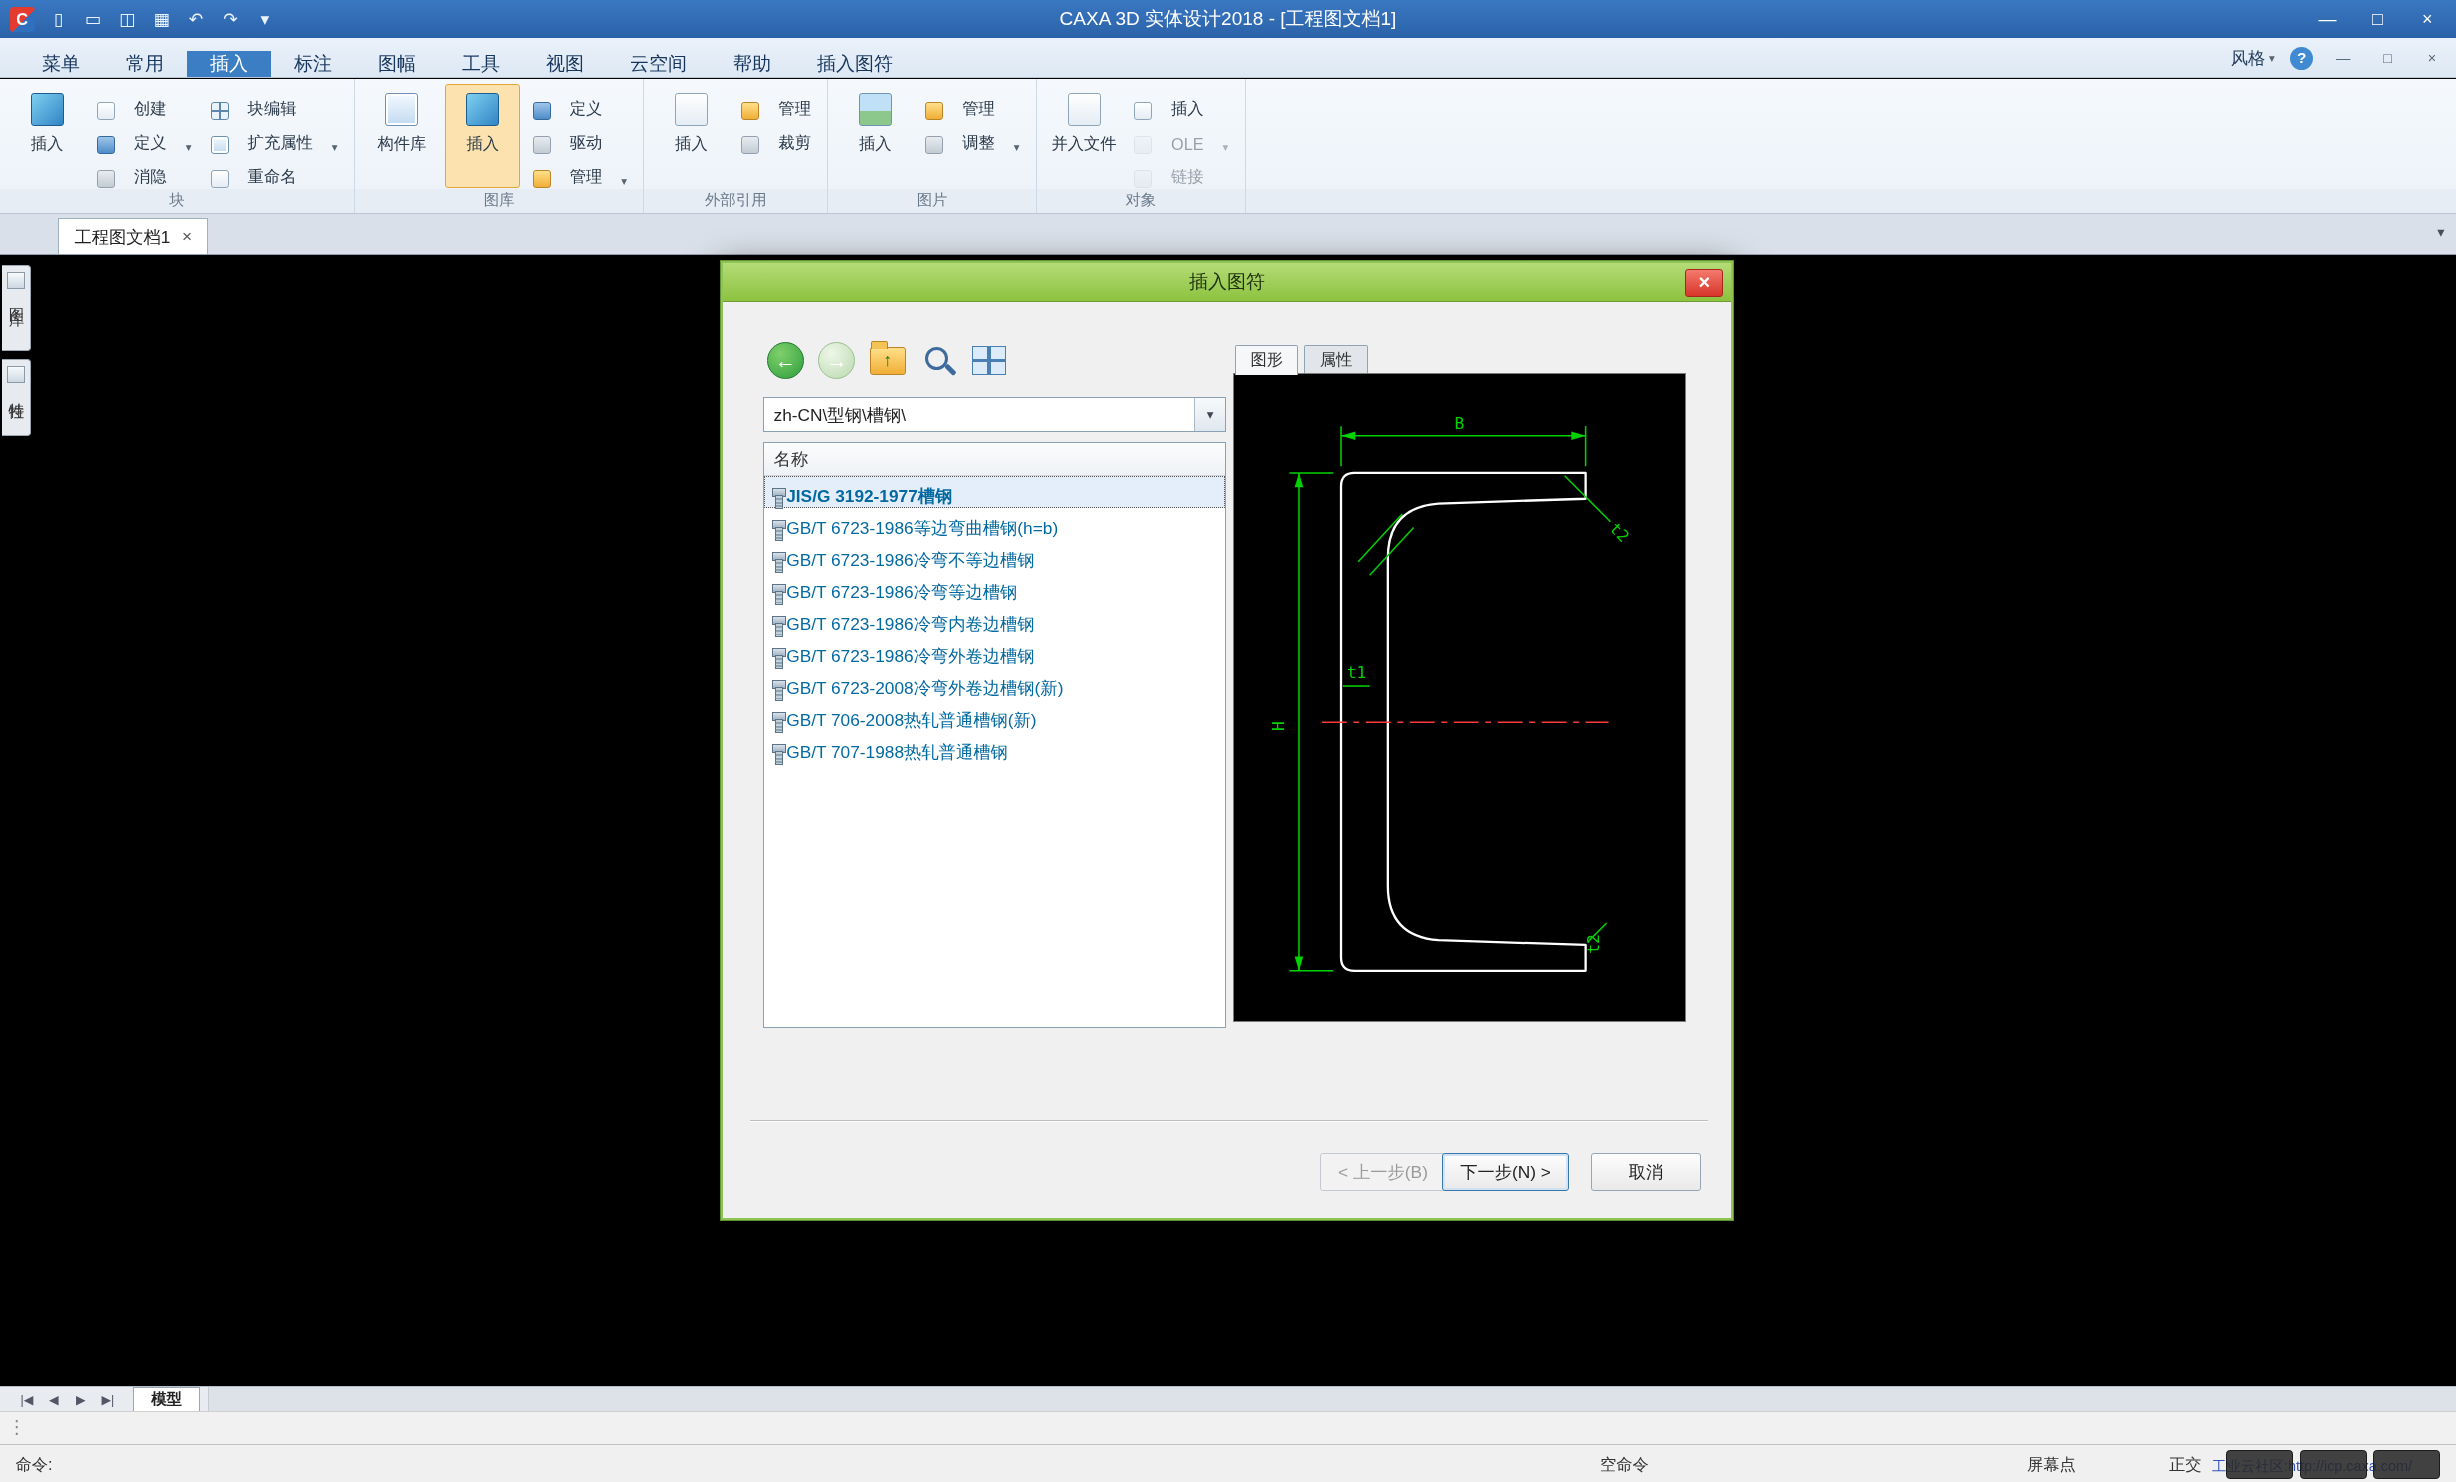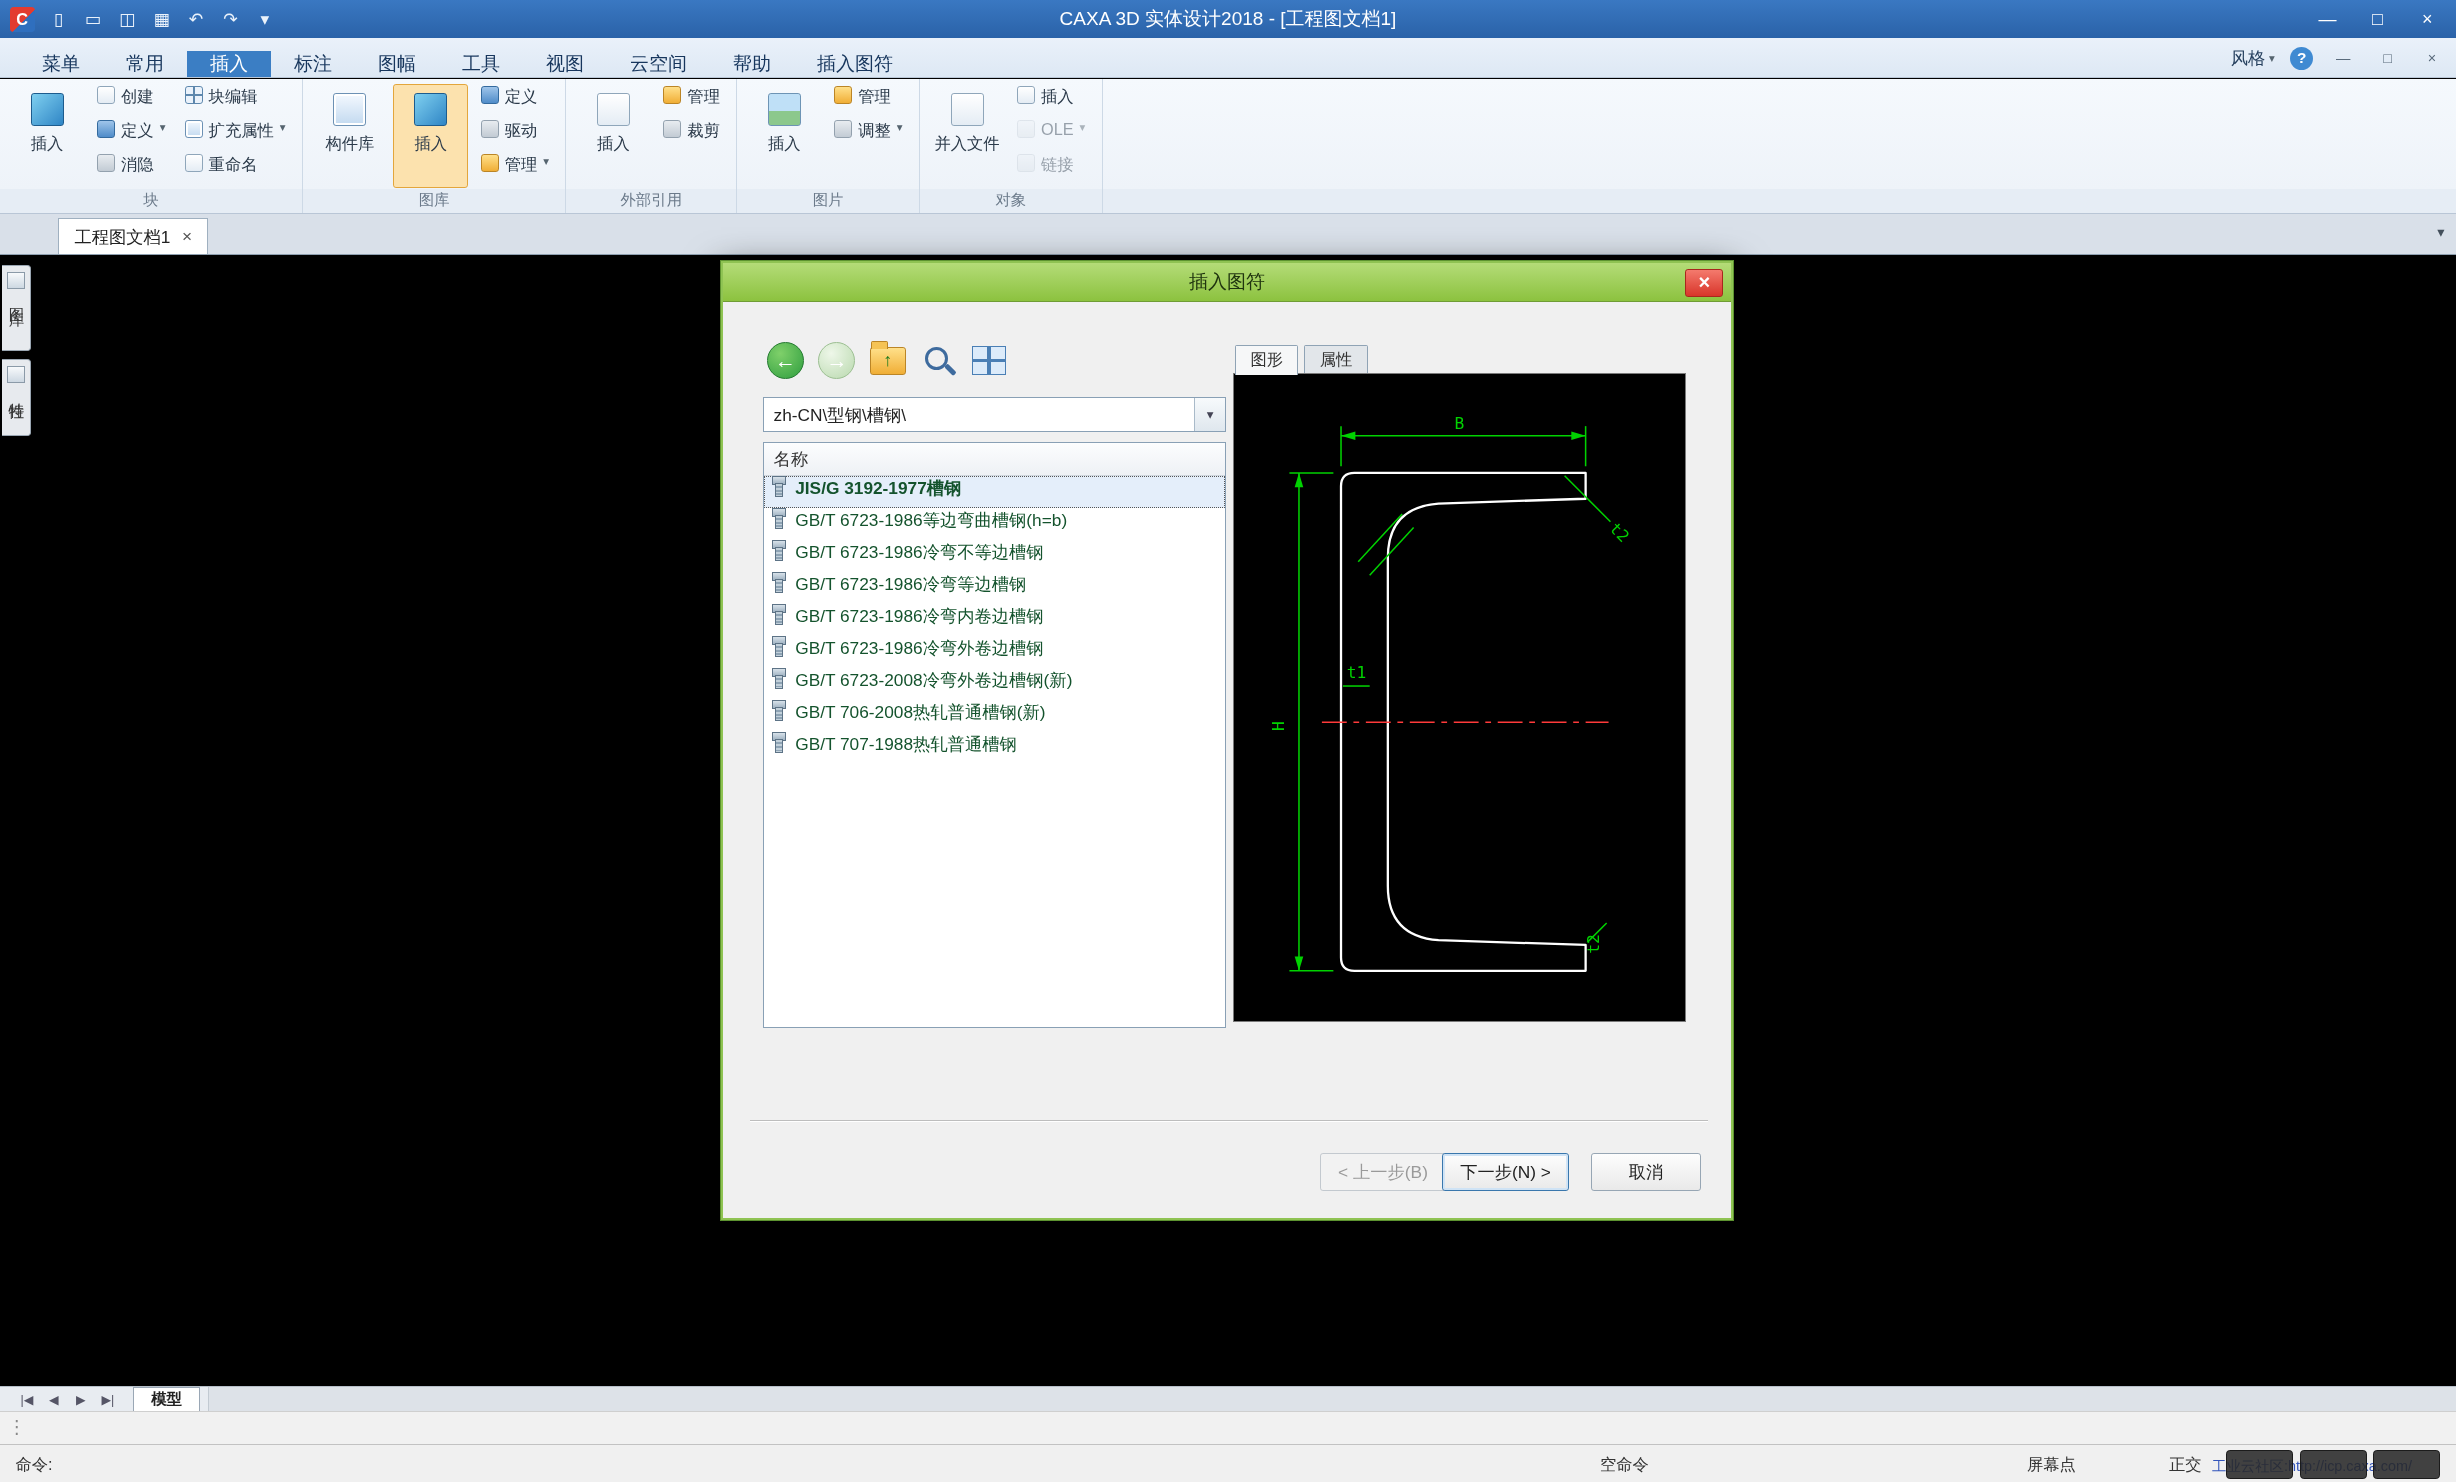--- a/index.html
+++ b/index.html
@@ -26,21 +26,21 @@
   .mwb{width:29px;height:23px;display:flex;align-items:center;justify-content:center;color:#5a6b7c;font-size:14.4px;border:1px solid transparent}
 
   
   .ribbon{position:absolute;left:0;top:79px;width:100%;height:135px;background:linear-gradient(to bottom,#f5f9fd 0,#eef3f9 110px,#e6edf5 110px,#e6edf5 100%);border-bottom:1px solid #b9c6d6;display:flex}
   .rgroup{display:flex;flex-direction:column;border-right:1px solid #cdd9e6}
   .rg-body{height:110px;display:flex;gap:5.8px;padding:4.8px 9.6px 0}
   .rg-cap{height:25px;line-height:23px;text-align:center;font-size:15.4px;color:#6b7a8a}
   .rbtn-lg{width:75px;display:flex;flex-direction:column;align-items:center;padding-top:8.6px;gap:6.7px;font-size:16.3px;color:#2b3a4a;border-radius:2.9px;border:1px solid transparent}
   .rbtn-lg.hl{background:#fce2ae;border:1px solid #e3a63c}
   .rcol{display:flex;flex-direction:column;padding-top:1.9px}
-  .rbtn-sm{display:flex;align-items:flex-start;gap:6px;height:34px;padding:0 6.7px;font-size:16.3px;color:#2b3a4a;white-space:nowrap}
+  .rbtn-sm{display:flex;align-items:flex-end;gap:19px;height:34px;padding:0 6.7px;font-size:16.3px;color:#2b3a4a;white-space:nowrap}
   .rbtn-sm.dim,.rbtn-sm.dim .ric{opacity:.45}
   .dd{font-size:11.5px;color:#55646f}
   .ric{display:inline-block;border-radius:2.9px;flex:none}
   .lgic{width:33px;height:33px}
   .smic{width:18px;height:18px}
   .v-block{background:linear-gradient(135deg,#7fd0f0 0%,#2f85c5 100%);border:1px solid #1d5c8e}
   .v-lib{background:linear-gradient(#f4f9ff,#c2d9ef);border:1px solid #6c91b4;box-shadow:inset 0 0 0 1.9px #fff}
   .v-page{background:linear-gradient(#ffffff,#e4ecf4);border:1px solid #8fa6ba}
   .v-blue{background:linear-gradient(#9fc5ea,#4f8cc9);border:1px solid #336a9e}
   .v-gray{background:linear-gradient(#e8ecf0,#c2cbd4);border:1px solid #93a1ae}
@@ -75,21 +75,21 @@
   .folder .up{color:#1d7a1d;font-weight:bold;font-size:18px}
   .mag{position:relative;width:37px;height:37px}
   .mag::before{content:"";position:absolute;left:4.8px;top:4.8px;width:17.3px;height:17.3px;border:3.8px solid #3e6b9e;border-radius:50%}
   .mag::after{content:"";position:absolute;left:24px;top:25px;width:12.5px;height:4.8px;background:#3e6b9e;border-radius:1.9px;transform:rotate(45deg)}
   .views{width:34px;height:29px;border:1px solid #4a7fb5;background-color:#dcebfa;background-image:linear-gradient(to right,transparent 44%,#4a7fb5 44%,#4a7fb5 56%,transparent 56%),linear-gradient(to bottom,transparent 44%,#4a7fb5 44%,#4a7fb5 56%,transparent 56%)}
   .combo{position:absolute;top:134px;left:40px;width:463px;height:35px;display:flex;border:1px solid #89a0b5;background:#fff}
   .combo input{flex:1;border:none;outline:none;padding:0 9.6px;font-size:17.3px;color:#222;background:#fff;font-family:inherit}
   .combo-btn{width:31px;background:linear-gradient(#f7fafc,#dfe7ee);border-left:1px solid #a9bac9;display:flex;align-items:center;justify-content:center;color:#445;font-size:13.4px}
   .listbox{position:absolute;top:179px;left:40px;width:463px;height:586px;background:#fff;border:1px solid #89a0b5;overflow:hidden}
   .list-header{height:33px;line-height:32px;padding-left:9.6px;background:linear-gradient(#fcfdfe,#eef1f5);border-bottom:1px solid #cfd6dd;font-size:17.3px;color:#333}
-  .list-item{height:32px;display:flex;align-items:flex-start;gap:11px;padding-left:7.7px;font-size:17.3px;color:#14532d;white-space:nowrap}
+  .list-item{height:32px;display:flex;align-items:flex-end;gap:2px;padding-left:7.7px;font-size:17.3px;color:#0369a1;white-space:nowrap}
   .list-item.selected{background:#e4eefa;outline:1px dotted #555;outline-offset:-1px;font-weight:bold}
   .bolt-icon{position:relative;width:12.5px;height:20px;flex:none}
   .bolt-icon::before{content:"";position:absolute;top:0;left:0;width:12.5px;height:6.7px;background:linear-gradient(#d8e2ea,#9fb2c2);border:1px solid #5d7386}
   .bolt-icon::after{content:"";position:absolute;top:6.7px;left:2.9px;width:6.7px;height:12.5px;background:repeating-linear-gradient(to bottom,#c2d0da 0 1.9px,#8ea3b4 1.9px 3.8px);border:1px solid #5d7386}
   .ptabs{position:absolute;top:82px;left:512px;display:flex}
   .ptab{height:29px;line-height:27px;padding:0 14.4px;font-size:16.3px;border:1px solid #8fa3b5;border-bottom:none;background:#e2e6ea;color:#333;margin-right:6px;border-radius:1.9px 1.9px 0 0}
   .ptab.active{background:#f6f7f8;height:30px;z-index:2;position:relative}
   .preview{position:absolute;top:110px;left:510px;width:453px;height:649px;background:#000;border:1px solid #7a7a7a}
   .pv-svg{position:absolute;left:0;top:0;width:100%;height:100%}
   .shape{fill:none;stroke:#fff;stroke-width:2.4;stroke-linejoin:round}

